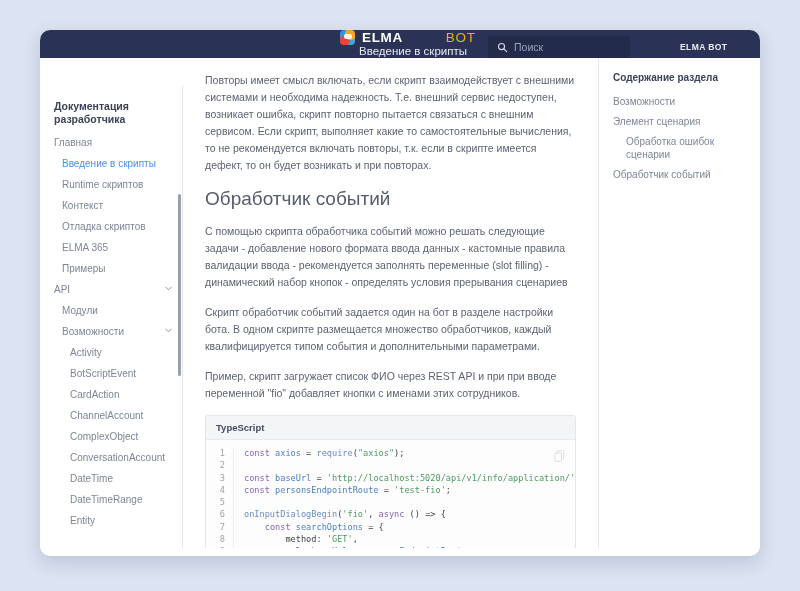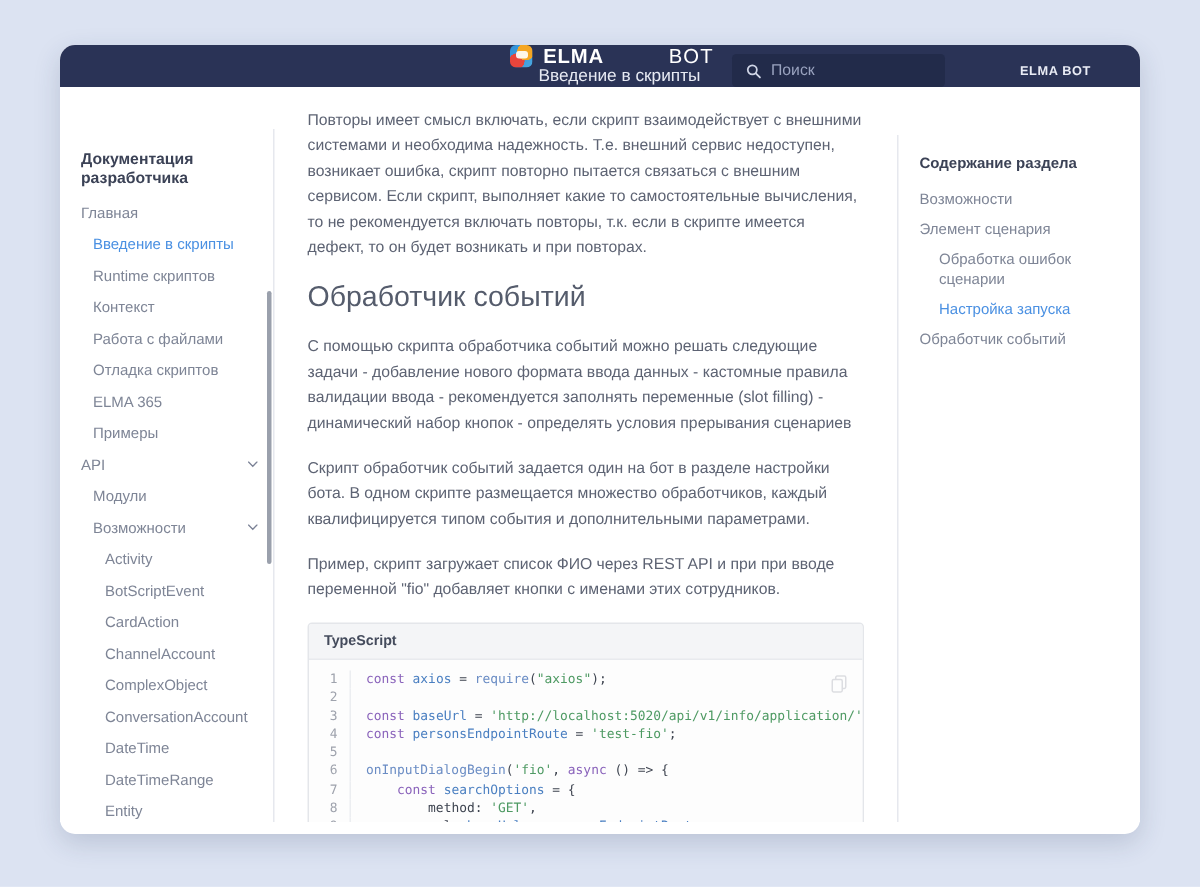--- a/index.html
+++ b/index.html
@@ -51,21 +51,21 @@
     content:"";
     position:absolute; left:3.5px; top:4px;
     width:8px; height:5px; border-radius:2px;
     background:#ffffff; opacity:.9;
   }
   .brand-elma {
     color: #ffffff; font-weight: bold;
     font-size: 13.5px; letter-spacing: .6px;
   }
   .brand-bot {
-    color: #ffffff; font-size: 13.5px; letter-spacing: .8px; padding-left: 36px;
+    color: #eab308; font-size: 13.5px; letter-spacing: .8px; padding-left: 36px;
   }
   .header-crumb {
     margin-left: 26px;
     color: #e7eaf3;
     font-size: 11.5px;
   }
   .search-box {
     position: absolute;
     left: 448px; top: 6px;
     width: 142px; height: 22px;
@@ -196,21 +196,20 @@
 
   
   .toc {
     width: 162px;
     flex: none;
     border-left: 1px solid #e6e8ee;
     padding: 14px 12px 0 14px;
     box-sizing: border-box;
     background: #fff;
     overflow: hidden;
-    margin-top: 32px;
   }
   .toc-title {
     font-size: 10px; font-weight: bold; color: #3b4256;
     margin-bottom: 8px;
   }
   .toc-item {
     font-size: 10px; color: #7e8596;
     line-height: 13px;
     padding: 3.5px 0;
   }
@@ -245,21 +244,20 @@
 
   <div class="body-row">
 
     <div class="sidebar">
       <div class="sb-title">Документация разработчика</div>
       <div id="sidebar-list">
           <div class="sb-item"><span>Главная</span></div>
           <div class="sb-item lvl1 active"><span>Введение в скрипты</span></div>
           <div class="sb-item lvl1"><span>Runtime скриптов</span></div>
           <div class="sb-item lvl1"><span>Контекст</span></div>
-          <div class="sb-item lvl1"><span>Работа с файлами</span></div>
           <div class="sb-item lvl1"><span>Отладка скриптов</span></div>
           <div class="sb-item lvl1"><span>ELMA 365</span></div>
           <div class="sb-item lvl1"><span>Примеры</span></div>
           <div class="sb-item"><span>API</span><svg class="chev" viewBox="0 0 10 7">
               <path d="M1 1.4 L5 5.4 L9 1.4" fill="none" stroke="#7b8296" stroke-width="1.2" stroke-linecap="round"></path>
             </svg></div>
           <div class="sb-item lvl1"><span>Модули</span></div>
           <div class="sb-item lvl1"><span>Возможности</span><svg class="chev" viewBox="0 0 10 7">
               <path d="M1 1.4 L5 5.4 L9 1.4" fill="none" stroke="#7b8296" stroke-width="1.2" stroke-linecap="round"></path>
             </svg></div>
@@ -305,19 +303,18 @@
           </div>
       </div>
     </div>
 
     <div class="toc">
       <div class="toc-title">Содержание раздела</div>
       <div id="toc-list">
           <div class="toc-item">Возможности</div>
           <div class="toc-item">Элемент сценария</div>
           <div class="toc-item sub">Обработка ошибок сценарии</div>
-          <div class="toc-item sub active">Настройка запуска</div>
           <div class="toc-item">Обработчик событий</div>
         </div>
     </div>
 
   </div>
 </div>
 
 </body></html>

